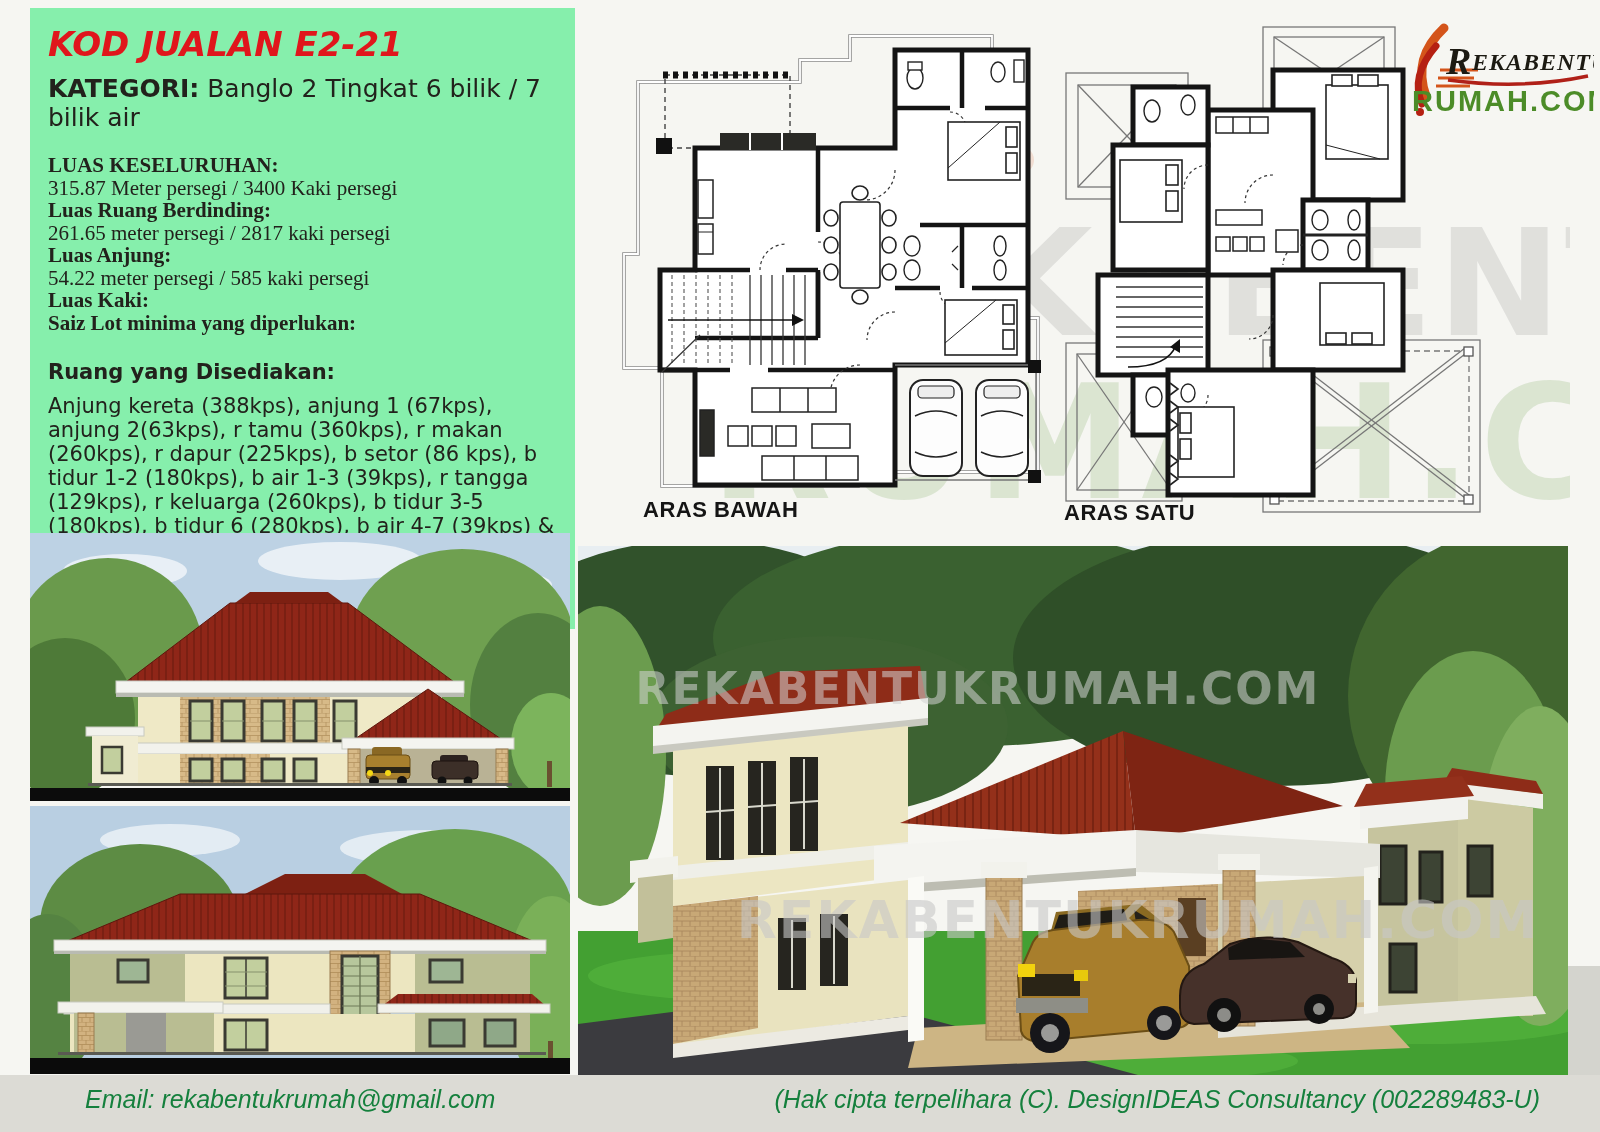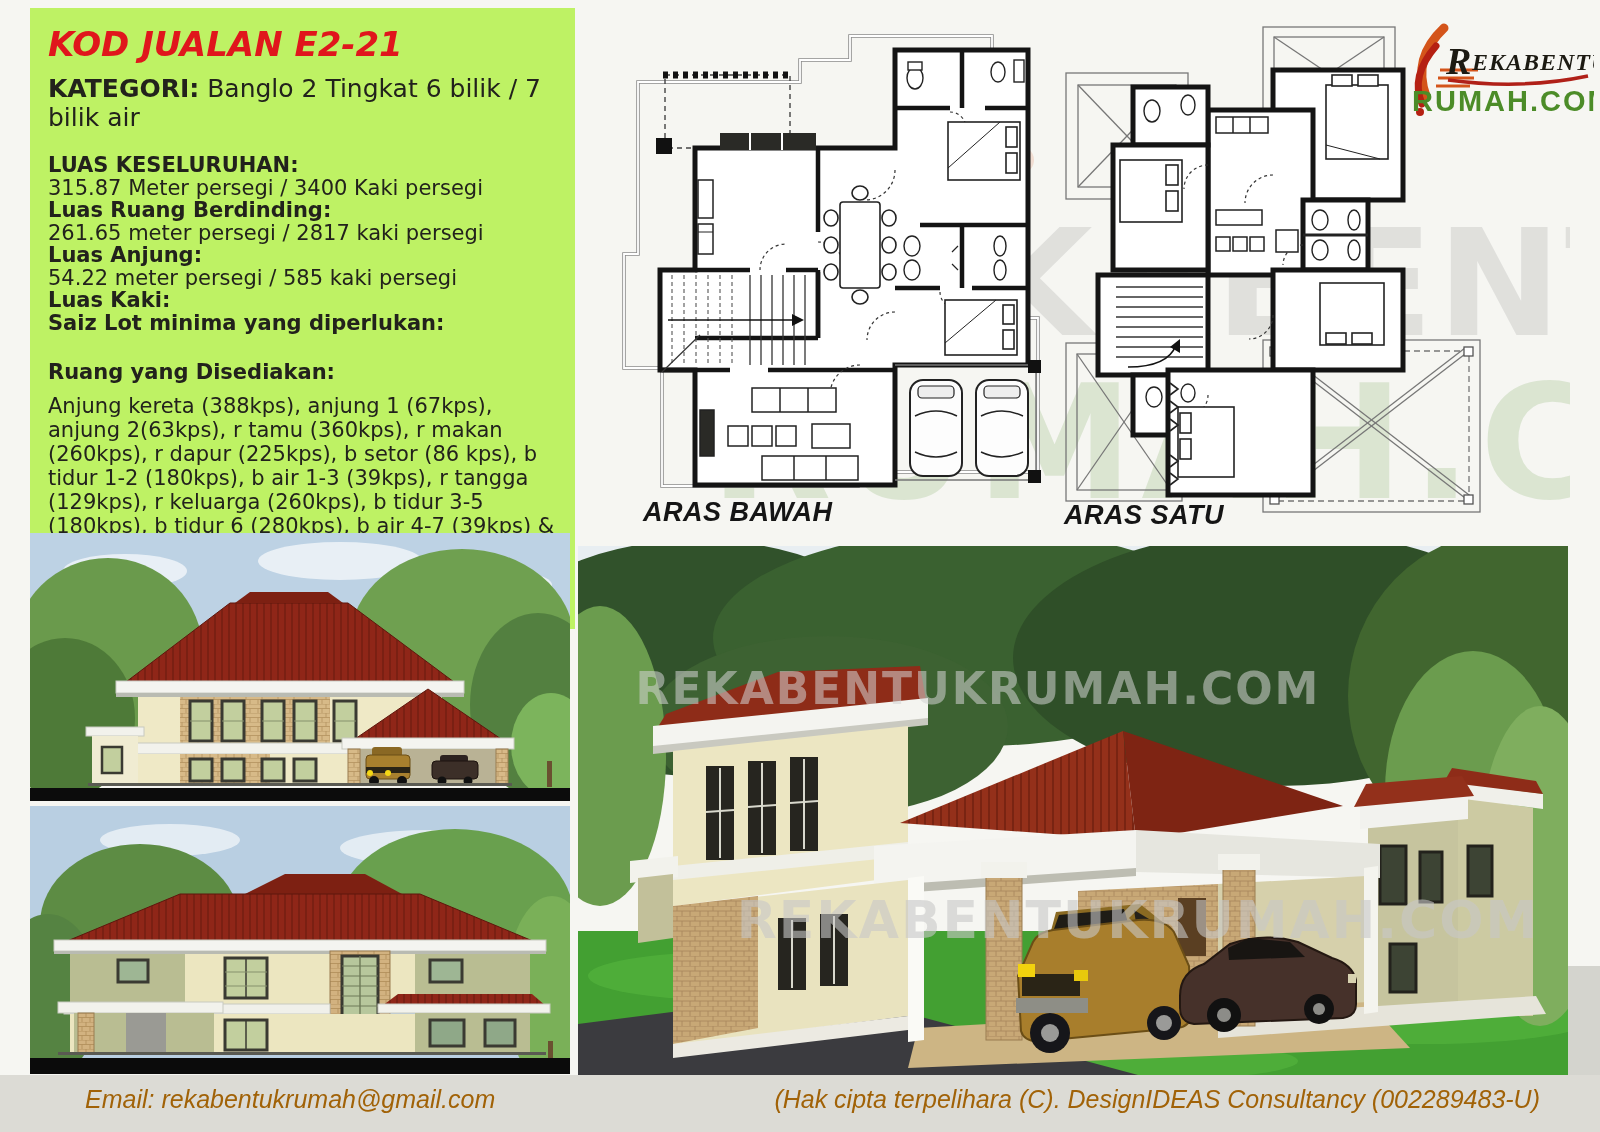--- a/index.html
+++ b/index.html
@@ -1,39 +1,39 @@
 <!DOCTYPE html>
 <html><head>
 <meta charset="utf-8">
 <style>
   html,body{margin:0;padding:0;}
   body{width:1600px;height:1132px;position:relative;background:#f6f6f2;
        font-family:"DejaVu Sans",sans-serif;color:#22221c;overflow:hidden;}
   .abs{position:absolute;}
   
-  #info-panel{left:30px;top:8px;width:545px;height:621px;background:#bef264;
+  #info-panel{left:30px;top:8px;width:545px;height:621px;background:#86efac;
               padding:14px 18px;box-sizing:border-box;}
   #info-title{font-size:34px;font-weight:bold;font-style:italic;color:#e0161c;
               letter-spacing:0px;margin:2px 0 10px 0;}
   .kat-line{font-size:25px;margin-bottom:22px;}
   .kat-line b{font-weight:bold;}
   .spec-label{font-size:21px;font-weight:bold;line-height:22.5px;}
   .spec-value{font-size:21px;line-height:22.5px;}
-  #specs{margin-bottom:26px;}
+  #specs{margin-bottom:26px;font-family:Liberation Serif, serif;}
   .ruang-label{font-size:21px;font-weight:bold;margin-bottom:10px;}
   .ruang-text{font-size:21px;line-height:24px;}
   
   .plan-label{font-family:"Liberation Sans",sans-serif;font-weight:bold;
-              font-size:27px;color:#151515;letter-spacing:0.5px;font-style:italic;}
+              font-size:22px;color:#151515;letter-spacing:0.5px;}
   #label-ground{left:643px;top:497px;}
   #label-first{left:1064px;top:500px;}
   
   #footer{left:0;top:1075px;width:1600px;height:57px;background:#dcdbd5;}
   .footer-text{font-family:"Liberation Sans",sans-serif;font-style:italic;
-               font-size:25px;color:#a16207;top:10px;}
+               font-size:25px;color:#15803d;top:10px;}
   #footer-email{left:85px;}
   #footer-copy{right:60px;text-align:center;}
   #right-gray{left:1568px;top:966px;width:32px;height:109px;background:#d4d4ce;}
   svg{display:block;}
   .nosel{user-select:none;pointer-events:none;}
 </style>
 </head>
 <body>
 
 <div class="abs" id="info-panel">

